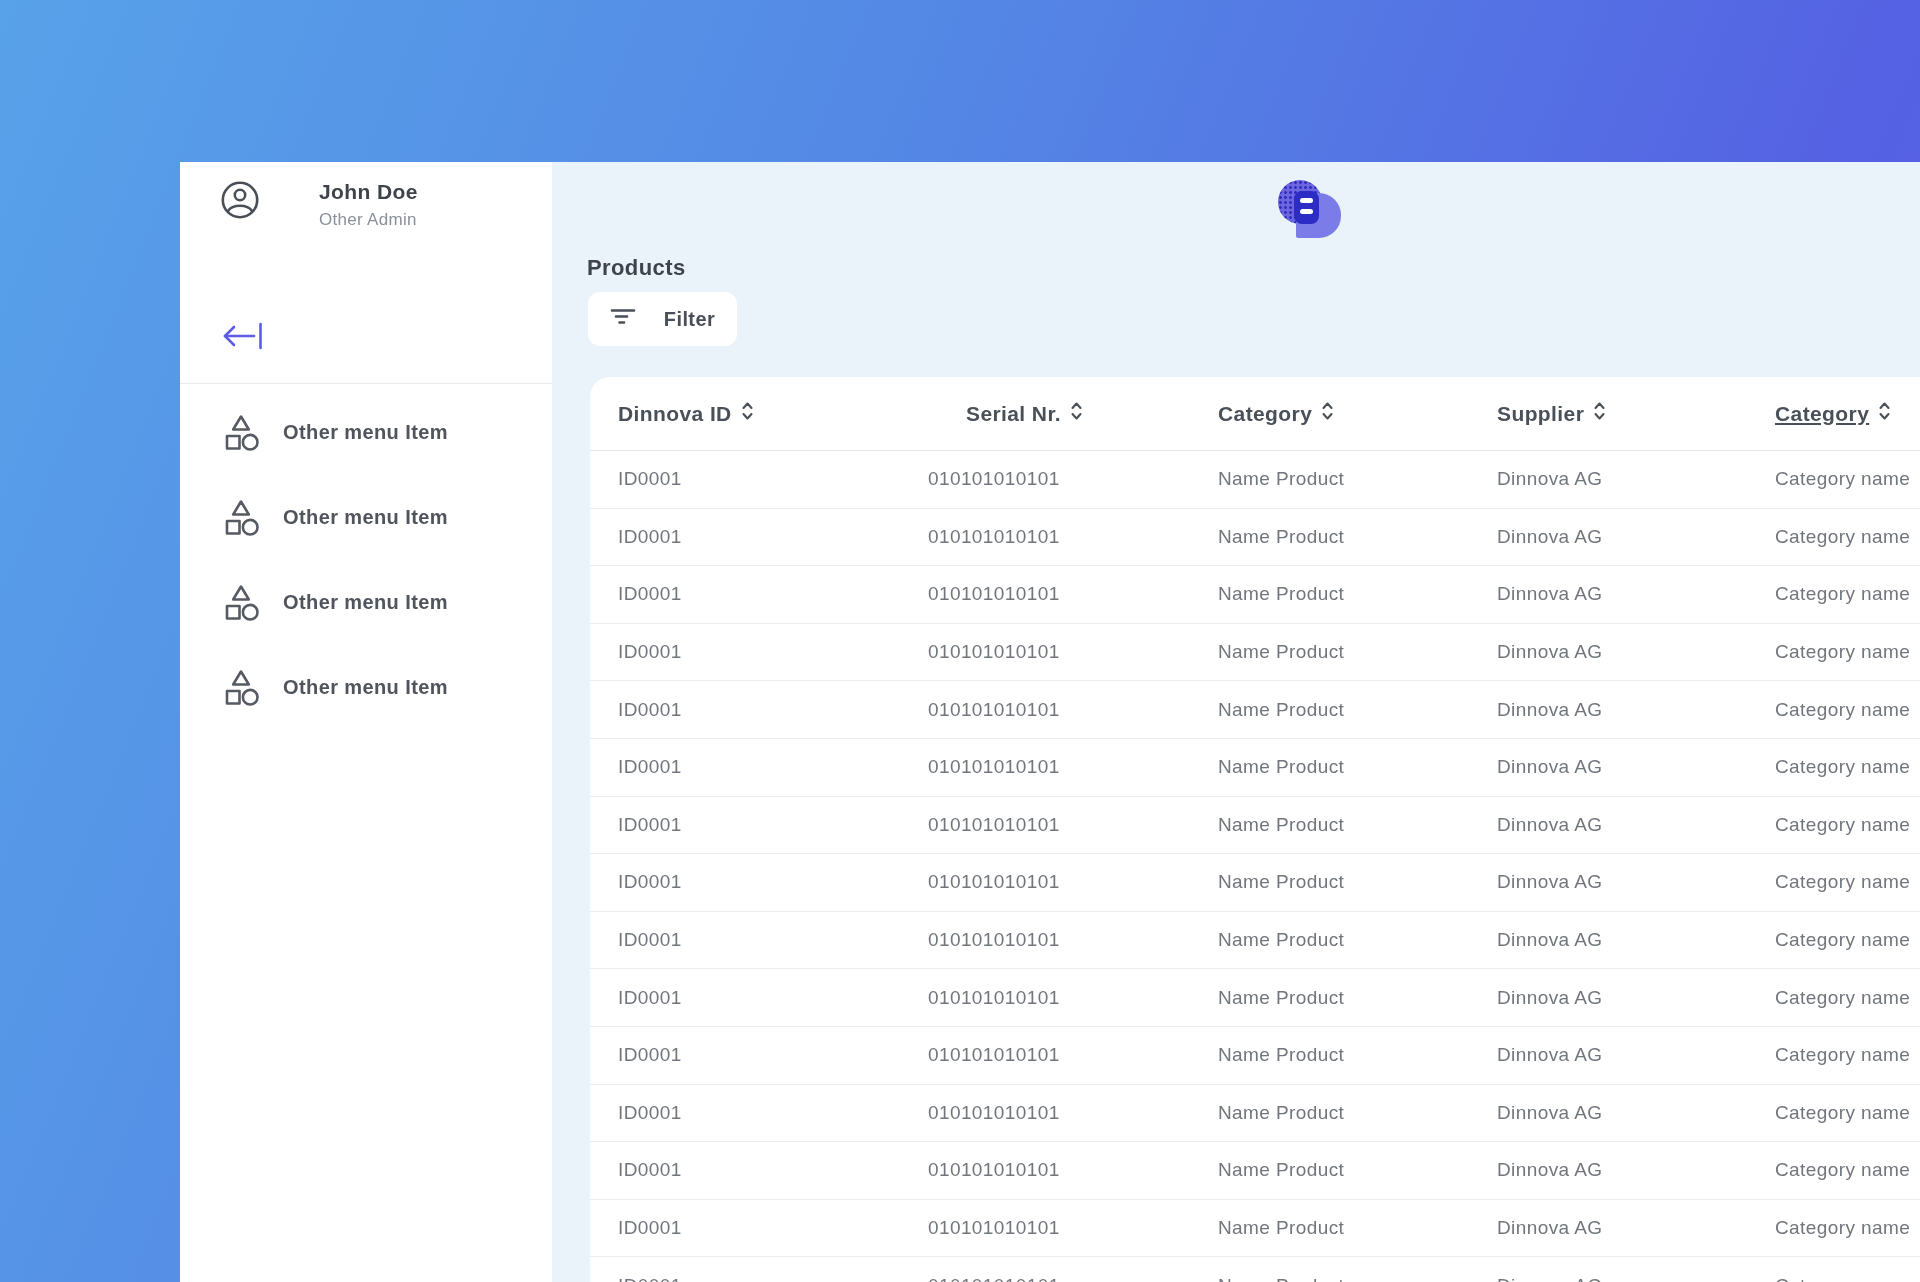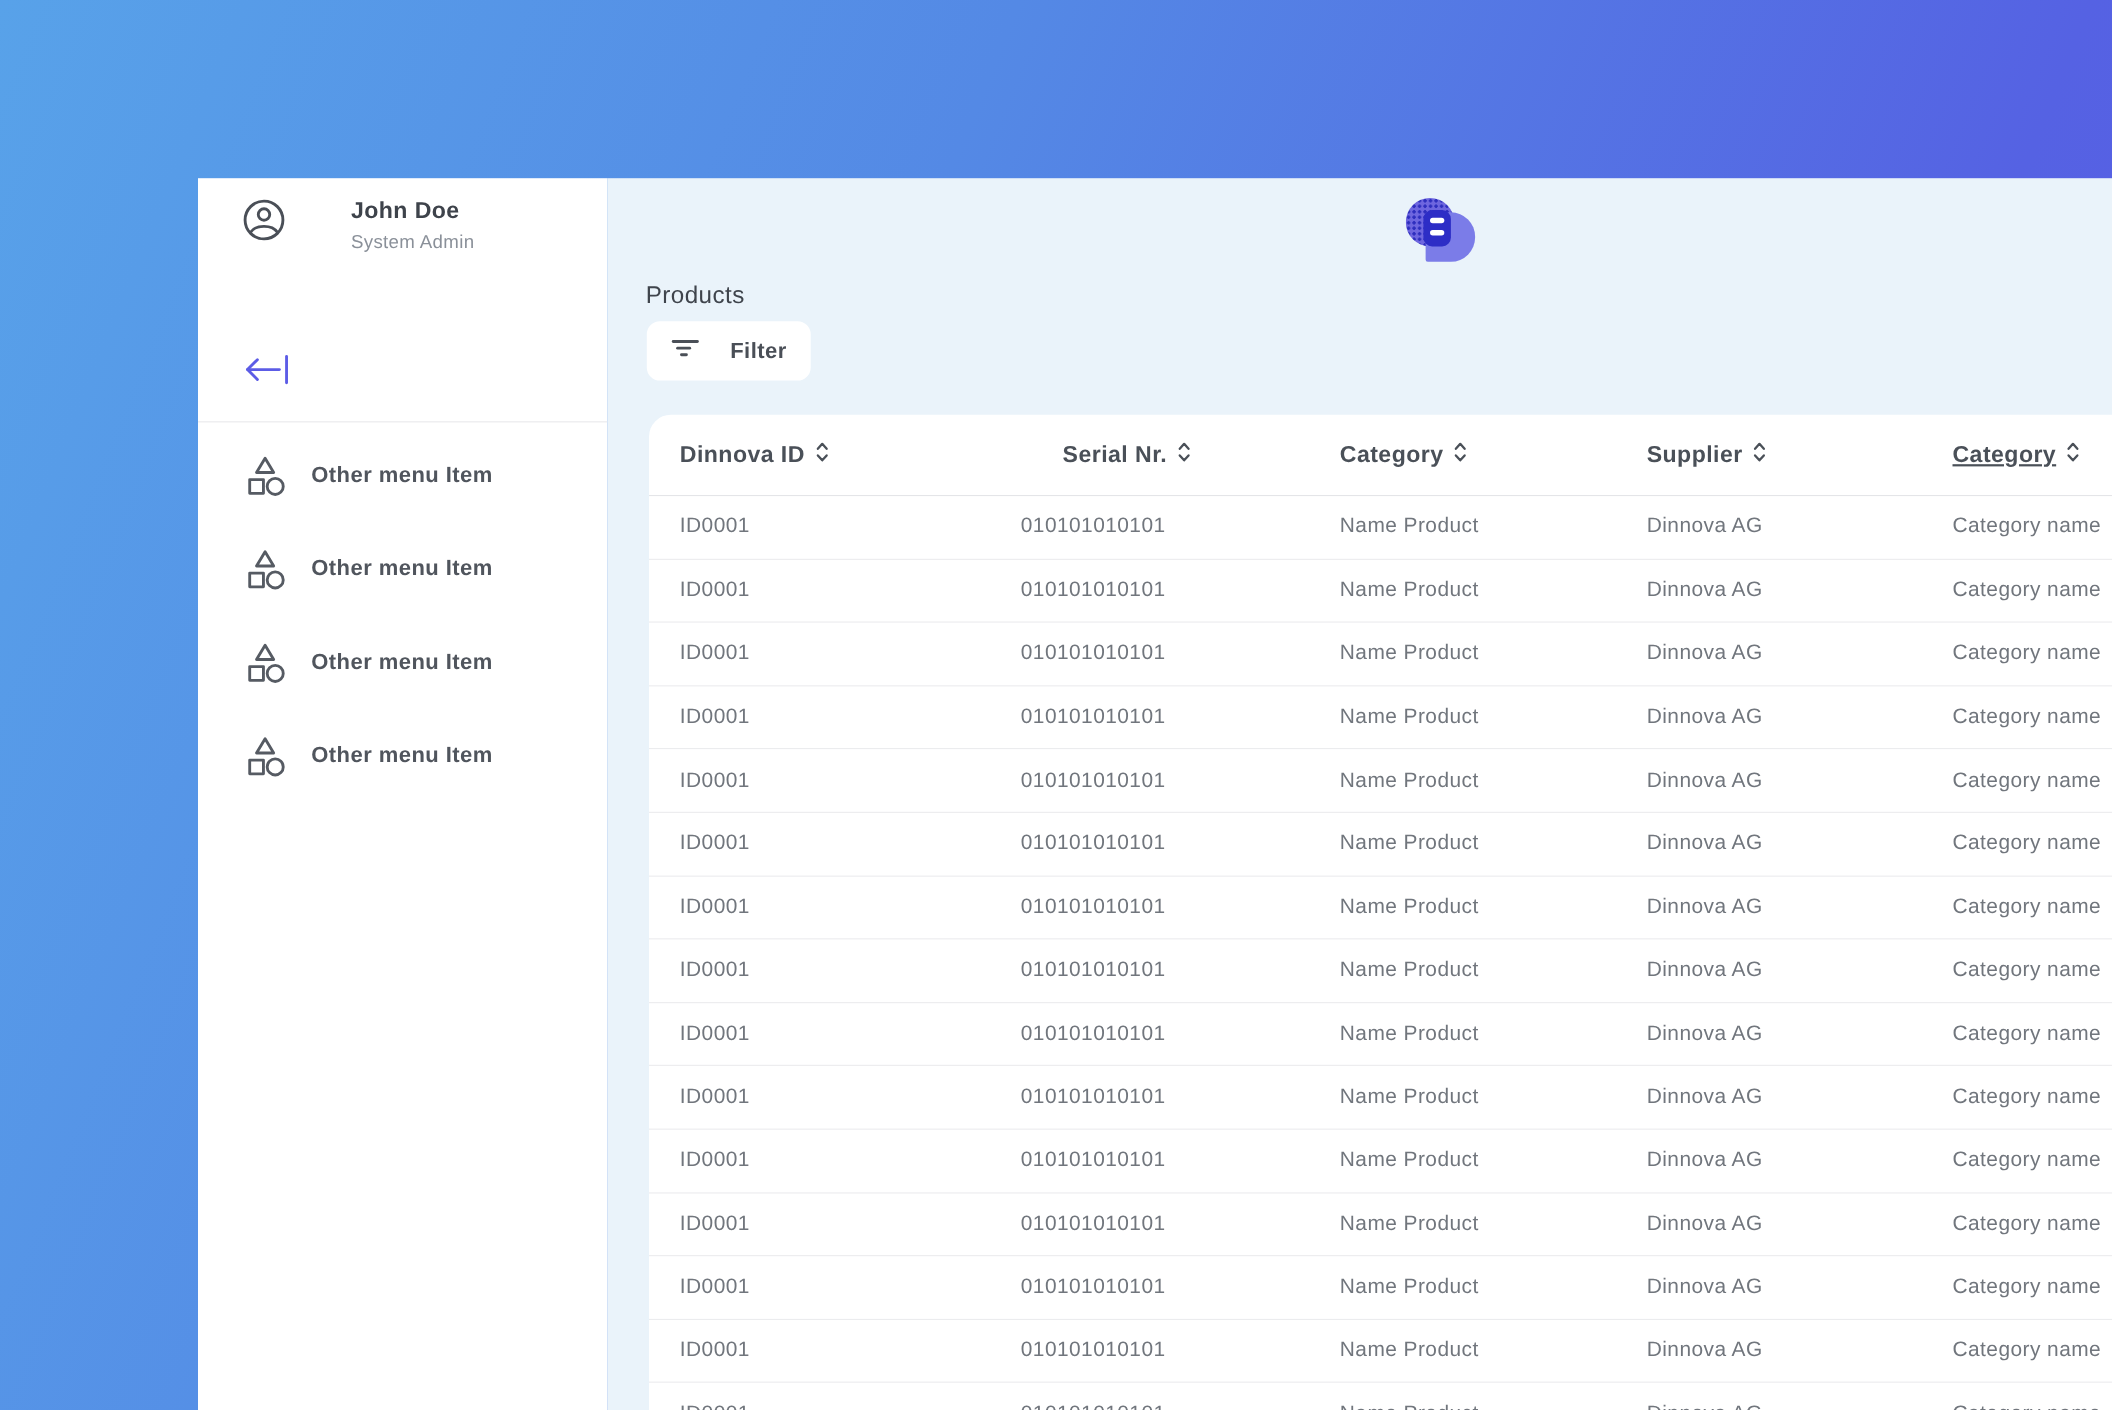--- a/index.html
+++ b/index.html
@@ -57,21 +57,21 @@
     background:#7B7CE8; border-radius:22px 22px 22px 2px;
   }
   .logo-mark {
     position:absolute; left:16px; top:11px; width:25px; height:33px;
     background:#2D2DC6; border-radius:8px;
   }
   .logo-bar { position:absolute; left:6px; width:13px; height:5px; background:#FFFFFF; border-radius:2.5px; }
   .logo-bar.b1 { top:7px; } .logo-bar.b2 { top:18px; }
 
   .page-title {
-    position:absolute; left:35px; top:93px; font-size:22px; font-weight:400;
+    position:absolute; left:35px; top:93px; font-size:22px; font-weight:700;
     color:#3F444C; letter-spacing:.4px;
   }
   .filter-btn {
     position:absolute; left:36px; top:130px; width:149px; height:54px;
     background:#FFFFFF; border:none; border-radius:12px; cursor:pointer;
     display:flex; align-items:center; justify-content:center; gap:28px;
     font-family:"Liberation Sans", sans-serif;
     font-size:20px; font-weight:700; color:#4A4F57; letter-spacing:.4px;
   }
 
@@ -100,21 +100,21 @@
   <div class="user-block">
     <span class="avatar">
       <svg width="40" height="40" viewBox="0 0 40 40" fill="none" stroke="#4A4F57" stroke-width="2.6" stroke-linecap="round">
         <circle cx="20" cy="20" r="17.2"></circle>
         <circle cx="20" cy="15" r="5.2"></circle>
         <path d="M8 31 C 12.5 24 27.5 24 32 31"></path>
       </svg>
     </span>
     <div class="user-meta">
       <div class="user-name">John Doe</div>
-      <div class="user-role">System Admin</div>
+      <div class="user-role">Other Admin</div>
     </div>
   </div>
 
   <button class="collapse-btn">
     <span>
       <svg width="48" height="30" viewBox="0 0 48 30" fill="none" stroke="#5C5CE6" stroke-width="2.6" stroke-linecap="round" stroke-linejoin="round">
         <path d="M36 15 H7"></path>
         <path d="M16 6 L7 15 L16 24"></path>
         <path d="M42.5 3 V27"></path>
       </svg>

